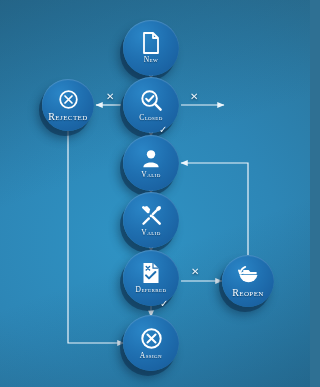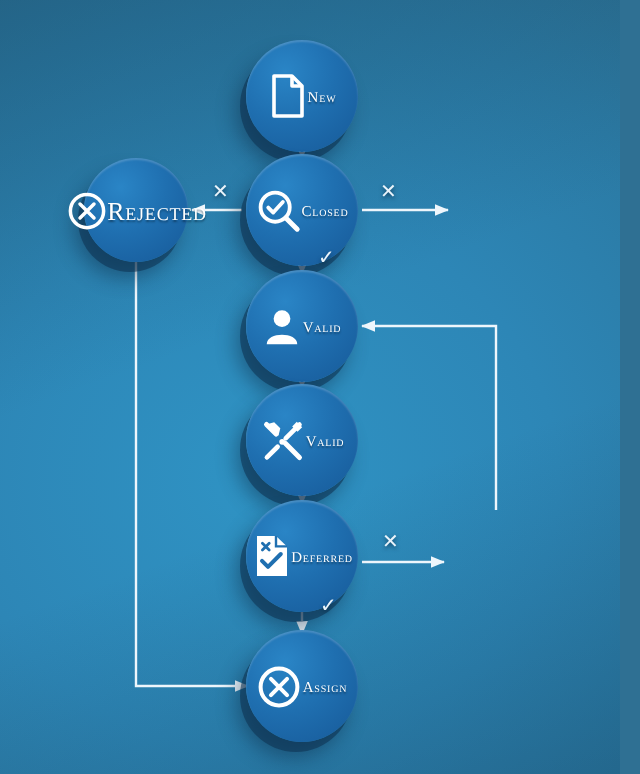--- a/index.html
+++ b/index.html
@@ -15,21 +15,21 @@
   }
   #stage:before{
     content:"";position:absolute;inset:0;
     background:linear-gradient(160deg, rgba(24,72,100,.38) 0%, rgba(24,72,100,0) 42%, rgba(24,72,100,0) 62%, rgba(20,64,92,.34) 100%);
     pointer-events:none;
   }
   svg#edges{position:absolute;left:0;top:0;width:310px;height:387px;}
 
   .node{
     position:absolute;border-radius:50%;
-    display:flex;flex-direction:row;align-items:center;justify-content:center;
+    display:flex;flex-direction:column;align-items:center;justify-content:center;
     box-sizing:border-box;
     background:radial-gradient(circle at 35% 28%, #2a85c6 0%, #1f6fb0 46%, #1a62a2 78%, #17599a 100%);
     box-shadow:
       -3px 5px 0 0 rgba(12,48,78,.55),
       -5px 8px 10px 0 rgba(10,40,66,.45),
       inset 0 1px 1px rgba(255,255,255,.18);
     color:#fff;
   }
   .node .glyph{
     display:flex;align-items:center;justify-content:center;
@@ -41,21 +41,21 @@
     letter-spacing:.4px;
     color:#ffffff;
     text-shadow:0 1px 1px rgba(8,38,62,.6);
     white-space:nowrap;
   }
 
   
   .n-lg{width:56px;height:56px;}
   .n-lg .nlabel{font-size:7.5px;margin-top:1px;}
   .n-md{width:52px;height:52px;}
-  .n-md .nlabel{font-size:13px;margin-top:1px;}
+  .n-md .nlabel{font-size:10px;margin-top:1px;}
 
   .edge-label{
     position:absolute;color:#eaf4fb;
     font-family:"Liberation Sans",sans-serif;
     font-size:9px;font-weight:400;
     text-shadow:0 1px 2px rgba(10,42,70,.75);
     line-height:1;
   }
   .edge-label.tick{font-size:10px;}
 </style>
@@ -159,20 +159,31 @@
       <svg width="20" height="22" viewBox="0 0 20 22">
         <path d="M2.5 1 h9.5 l5.5 5.2 V21 H2.5 z" fill="#fff"></path>
         <path d="M12 1 v5.2 h5.5" fill="none" stroke="#1f6fb0" stroke-width="1.2"></path>
         <path d="M5.2 4.6 L8.6 8 M8.6 4.6 L5.2 8" stroke="#1f6fb0" stroke-width="1.4" stroke-linecap="round"></path>
         <path d="M5 13.4 L8 16.4 L14.4 10" fill="none" stroke="#1f6fb0" stroke-width="2" stroke-linecap="round" stroke-linejoin="round"></path>
       </svg>
     </span>
     <span class="nlabel">Deferred</span>
   </div>
 
+  <div class="node n-md" style="left:222px;top:255px;">
+    <span class="glyph">
+      <svg width="23" height="21" viewBox="0 0 24 22">
+        <path d="M6.5 5.2 h5.6 l1.8 2.2 h6.6 v2.2 H6.5 z" fill="#fff"></path>
+        <path d="M2.6 10.4 A9.6 9.6 0 0 0 21.4 10.4 z" fill="#fff"></path>
+        <path d="M3.4 8.6 A8.4 8.4 0 0 1 8.6 1.9" fill="none" stroke="#fff" stroke-width="1.9" stroke-linecap="round"></path>
+        <path d="M2 5.6 L3.2 9.2 L6.8 8" fill="none" stroke="#fff" stroke-width="1.9" stroke-linecap="round" stroke-linejoin="round"></path>
+      </svg>
+    </span>
+    <span class="nlabel">Reopen</span>
+  </div>
 
   <div class="node n-lg" style="left:123px;top:315px;">
     <span class="glyph">
       <svg width="23" height="23" viewBox="0 0 24 24">
         <circle cx="12" cy="12" r="9.6" fill="none" stroke="#fff" stroke-width="2.1"></circle>
         <path d="M7.8 7.8 L16.2 16.2 M16.2 7.8 L7.8 16.2" stroke="#fff" stroke-width="2.1" stroke-linecap="round"></path>
       </svg>
     </span>
     <span class="nlabel">Assign</span>
   </div>

